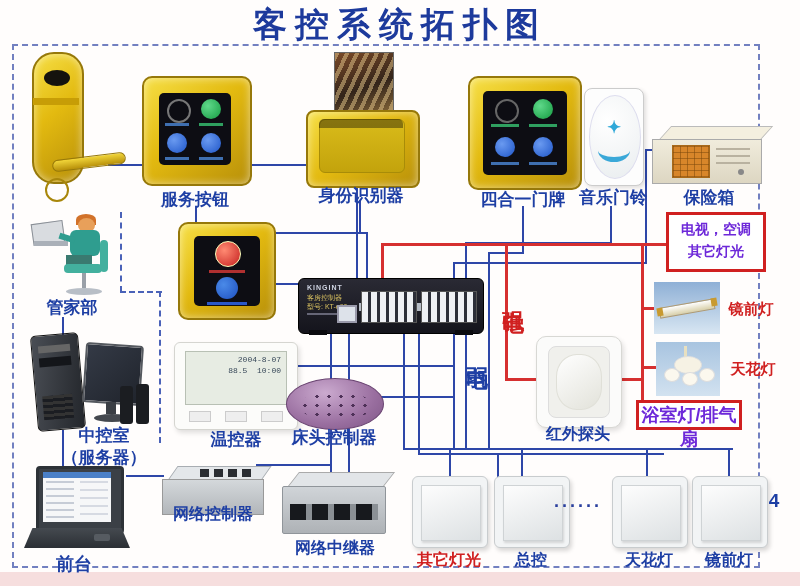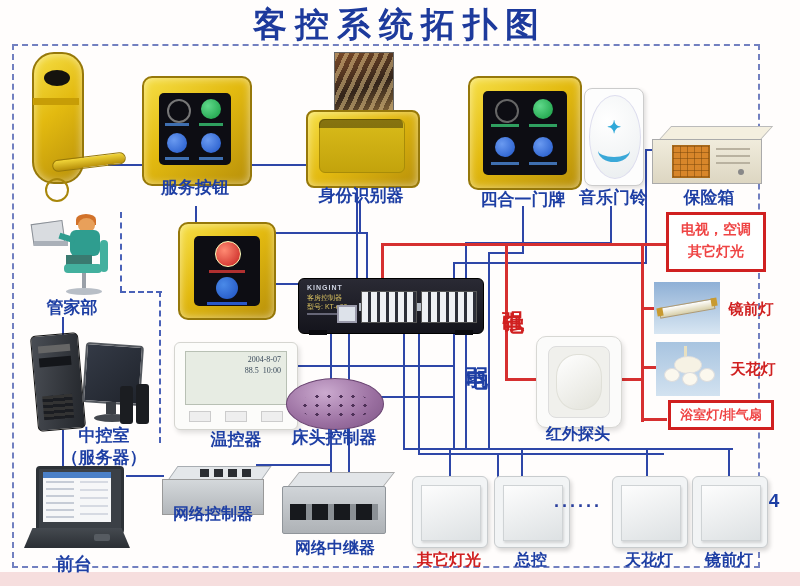--- a/index.html
+++ b/index.html
@@ -18,21 +18,21 @@
         border:2px solid #96780a;border-radius:10px;box-shadow:inset 0 0 8px rgba(255,255,255,.55);}
   .screen{position:absolute;background:#0d0d13;border-radius:5px;}
   .cir{position:absolute;border-radius:50%;}
   .vtxt{writing-mode:vertical-rl;text-orientation:upright;font-weight:bold;z-index:4;position:absolute;}
   .wsw{top:476px;width:74px;height:70px;background:#f2f4f5;border:1px solid #c8ccce;border-radius:6px;
        box-shadow:2px 3px 4px rgba(0,0,0,.15);}
   .wswp{position:absolute;left:8px;top:8px;width:58px;height:54px;
         background:linear-gradient(160deg,#fdfdfd,#dde1e3);border:1px solid #cfd3d5;
         box-shadow:1px 2px 2px rgba(0,0,0,.12);}
   .rbox{position:absolute;z-index:3;border:3px solid #d02020;background:#fff;text-align:center;
-        font-weight:bold;color:#ef4444;}
+        font-weight:bold;color:#6d28d9;}
   .tinybar{position:absolute;height:3px;}
 </style>
 </head>
 <body>
 
 <div id="stage">
 
   <div class="frame"></div>
   <div style="position:absolute;left:0;top:572px;width:800px;height:14px;background:#f6dede;z-index:0"></div>
 
@@ -101,21 +101,21 @@
       <div class="cir" style="left:8px;top:6px;width:20px;height:20px;border:2px solid #777"></div>
       <div class="cir" style="left:42px;top:6px;width:20px;height:20px;background:radial-gradient(circle at 35% 35%,#5fd98a,#169a42)"></div>
       <div class="cir" style="left:8px;top:40px;width:20px;height:20px;background:radial-gradient(circle at 35% 35%,#6a9af0,#1e55c8)"></div>
       <div class="cir" style="left:42px;top:40px;width:20px;height:20px;background:radial-gradient(circle at 35% 35%,#6a9af0,#1e55c8)"></div>
       <div class="tinybar" style="left:6px;top:30px;width:24px;background:#3f6fb0"></div>
       <div class="tinybar" style="left:40px;top:30px;width:24px;background:#2f9f5f"></div>
       <div class="tinybar" style="left:6px;top:64px;width:24px;background:#3f6fb0"></div>
       <div class="tinybar" style="left:40px;top:64px;width:24px;background:#3f6fb0"></div>
     </div>
   </div>
-  <div class="lbl" style="left:142px;top:176px;width:106px">服务按钮</div>
+  <div class="lbl" style="left:142px;top:188px;width:106px">服务按钮</div>
 
   <div class="dev" style="left:334px;top:52px;width:58px;height:62px;border:1px solid #666;background:
        repeating-linear-gradient(115deg,rgba(230,200,140,.5) 0 4px,rgba(0,0,0,0) 4px 9px),
        linear-gradient(160deg,#7a4a28,#33241a 55%,#8a6a3a)"></div>
   <div class="dev gold" style="left:306px;top:110px;width:110px;height:74px;border-radius:8px">
     <div style="position:absolute;left:11px;top:7px;width:84px;height:52px;background:linear-gradient(#d9bb1a,#c3a30c);border-radius:6px;border:1px solid #a88c08"></div>
     <div style="position:absolute;left:11px;top:7px;width:84px;height:9px;background:rgba(0,0,0,.38);border-radius:5px 5px 0 0"></div>
   </div>
   <div class="lbl" style="left:298px;top:184px;width:126px">身份识别器</div>
 
@@ -209,21 +209,21 @@
 
   <div class="dev" style="left:656px;top:342px;width:64px;height:54px;background:linear-gradient(180deg,#a8c4e0,#d2e2f0)">
     <div style="position:absolute;left:28px;top:4px;width:3px;height:12px;background:#e8e0c0"></div>
     <div class="cir" style="left:18px;top:14px;width:26px;height:16px;background:#f6f2e4;border:1px solid #ddd"></div>
     <div class="cir" style="left:8px;top:26px;width:14px;height:12px;background:#fbf8ee;border:1px solid #ddd"></div>
     <div class="cir" style="left:26px;top:30px;width:14px;height:12px;background:#fbf8ee;border:1px solid #ddd"></div>
     <div class="cir" style="left:43px;top:26px;width:14px;height:12px;background:#fbf8ee;border:1px solid #ddd"></div>
   </div>
   <div class="lbl redt" style="left:724px;top:360px;width:58px;font-size:15px">天花灯</div>
 
-  <div class="rbox" style="left:668px;top:400px;width:100px;height:24px;font-size:13px;line-height:24px">浴室灯/排气扇</div>
+  <div class="rbox" style="left:636px;top:400px;width:100px;height:24px;font-size:18px;line-height:24px">浴室灯/排气扇</div>
 
   <div class="dev" style="left:536px;top:336px;width:84px;height:90px;background:#fbfbfa;border:1px solid #d8d8d4;border-radius:10px;box-shadow:2px 3px 5px rgba(0,0,0,.12)">
     <div style="position:absolute;left:11px;top:9px;width:60px;height:70px;background:#f0f0ec;border:1px solid #ddd;border-radius:8px"></div>
     <div style="position:absolute;left:19px;top:17px;width:44px;height:54px;background:linear-gradient(145deg,#ffffff,#e2e2da);border:1px solid #e0e0d8;border-radius:45% / 40%"></div>
   </div>
   <div class="lbl" style="left:532px;top:424px;width:92px;font-size:16px">红外探头</div>
 
   <div class="dev" style="left:26px;top:330px;width:130px;height:102px">
     <div style="position:absolute;left:8px;top:4px;width:46px;height:94px;background:linear-gradient(100deg,#4a4e55,#23262b);border:1px solid #111;border-radius:5px;transform:rotate(-5deg)">
       <div style="position:absolute;left:6px;top:10px;width:32px;height:7px;background:#666"></div>
@@ -233,21 +233,21 @@
     <div style="position:absolute;left:58px;top:14px;width:54px;height:56px;background:linear-gradient(135deg,#343a46,#20242c);border:2px solid #55595f;border-radius:4px;transform:rotate(4deg)"></div>
     <div style="position:absolute;left:80px;top:72px;width:10px;height:12px;background:#3a3e44"></div>
     <div style="position:absolute;left:68px;top:84px;width:36px;height:8px;background:#44484e;border-radius:50%"></div>
     <div style="position:absolute;left:94px;top:56px;width:13px;height:38px;background:#1b1d21;border-radius:3px"></div>
     <div style="position:absolute;left:110px;top:54px;width:13px;height:40px;background:#1b1d21;border-radius:3px"></div>
   </div>
   <div class="lbl" style="left:42px;top:446px;width:124px">（服务器）</div>
   <div class="lbl" style="left:56px;top:424px;width:96px">中控室</div>
 
   <div class="dev" style="left:174px;top:342px;width:122px;height:86px;background:#fcfcfa;border:1px solid #d5d5d0;border-radius:6px;box-shadow:2px 3px 5px rgba(0,0,0,.12)">
-    <div style="position:absolute;left:10px;top:8px;width:100px;height:52px;background:#e7ece3;border:1px solid #b8c0b4;font-family:Liberation Serif, serif;color:#39495a">
+    <div style="position:absolute;left:10px;top:8px;width:100px;height:52px;background:#e7ece3;border:1px solid #b8c0b4;font-family:Liberation Mono, monospace;color:#39495a">
       <div style="font-size:8px;text-align:right;padding:3px 5px 0 0">2004-8-07</div>
       <div style="font-size:8px;text-align:right;padding:2px 5px 0 0;white-space:pre">88.5  10:00</div>
     </div>
     <div style="position:absolute;left:14px;top:68px;width:20px;height:9px;background:#eee;border:1px solid #ccc"></div>
     <div style="position:absolute;left:50px;top:68px;width:20px;height:9px;background:#eee;border:1px solid #ccc"></div>
     <div style="position:absolute;left:86px;top:68px;width:20px;height:9px;background:#eee;border:1px solid #ccc"></div>
   </div>
   <div class="lbl" style="left:186px;top:428px;width:100px">温控器</div>
 
   <div class="dev" style="left:286px;top:378px;width:96px;height:50px;background:radial-gradient(ellipse at 40% 28%,#cbaacf,#9a6fa0 60%,#7c5484);border:1px solid #6a4472;border-radius:50%">

